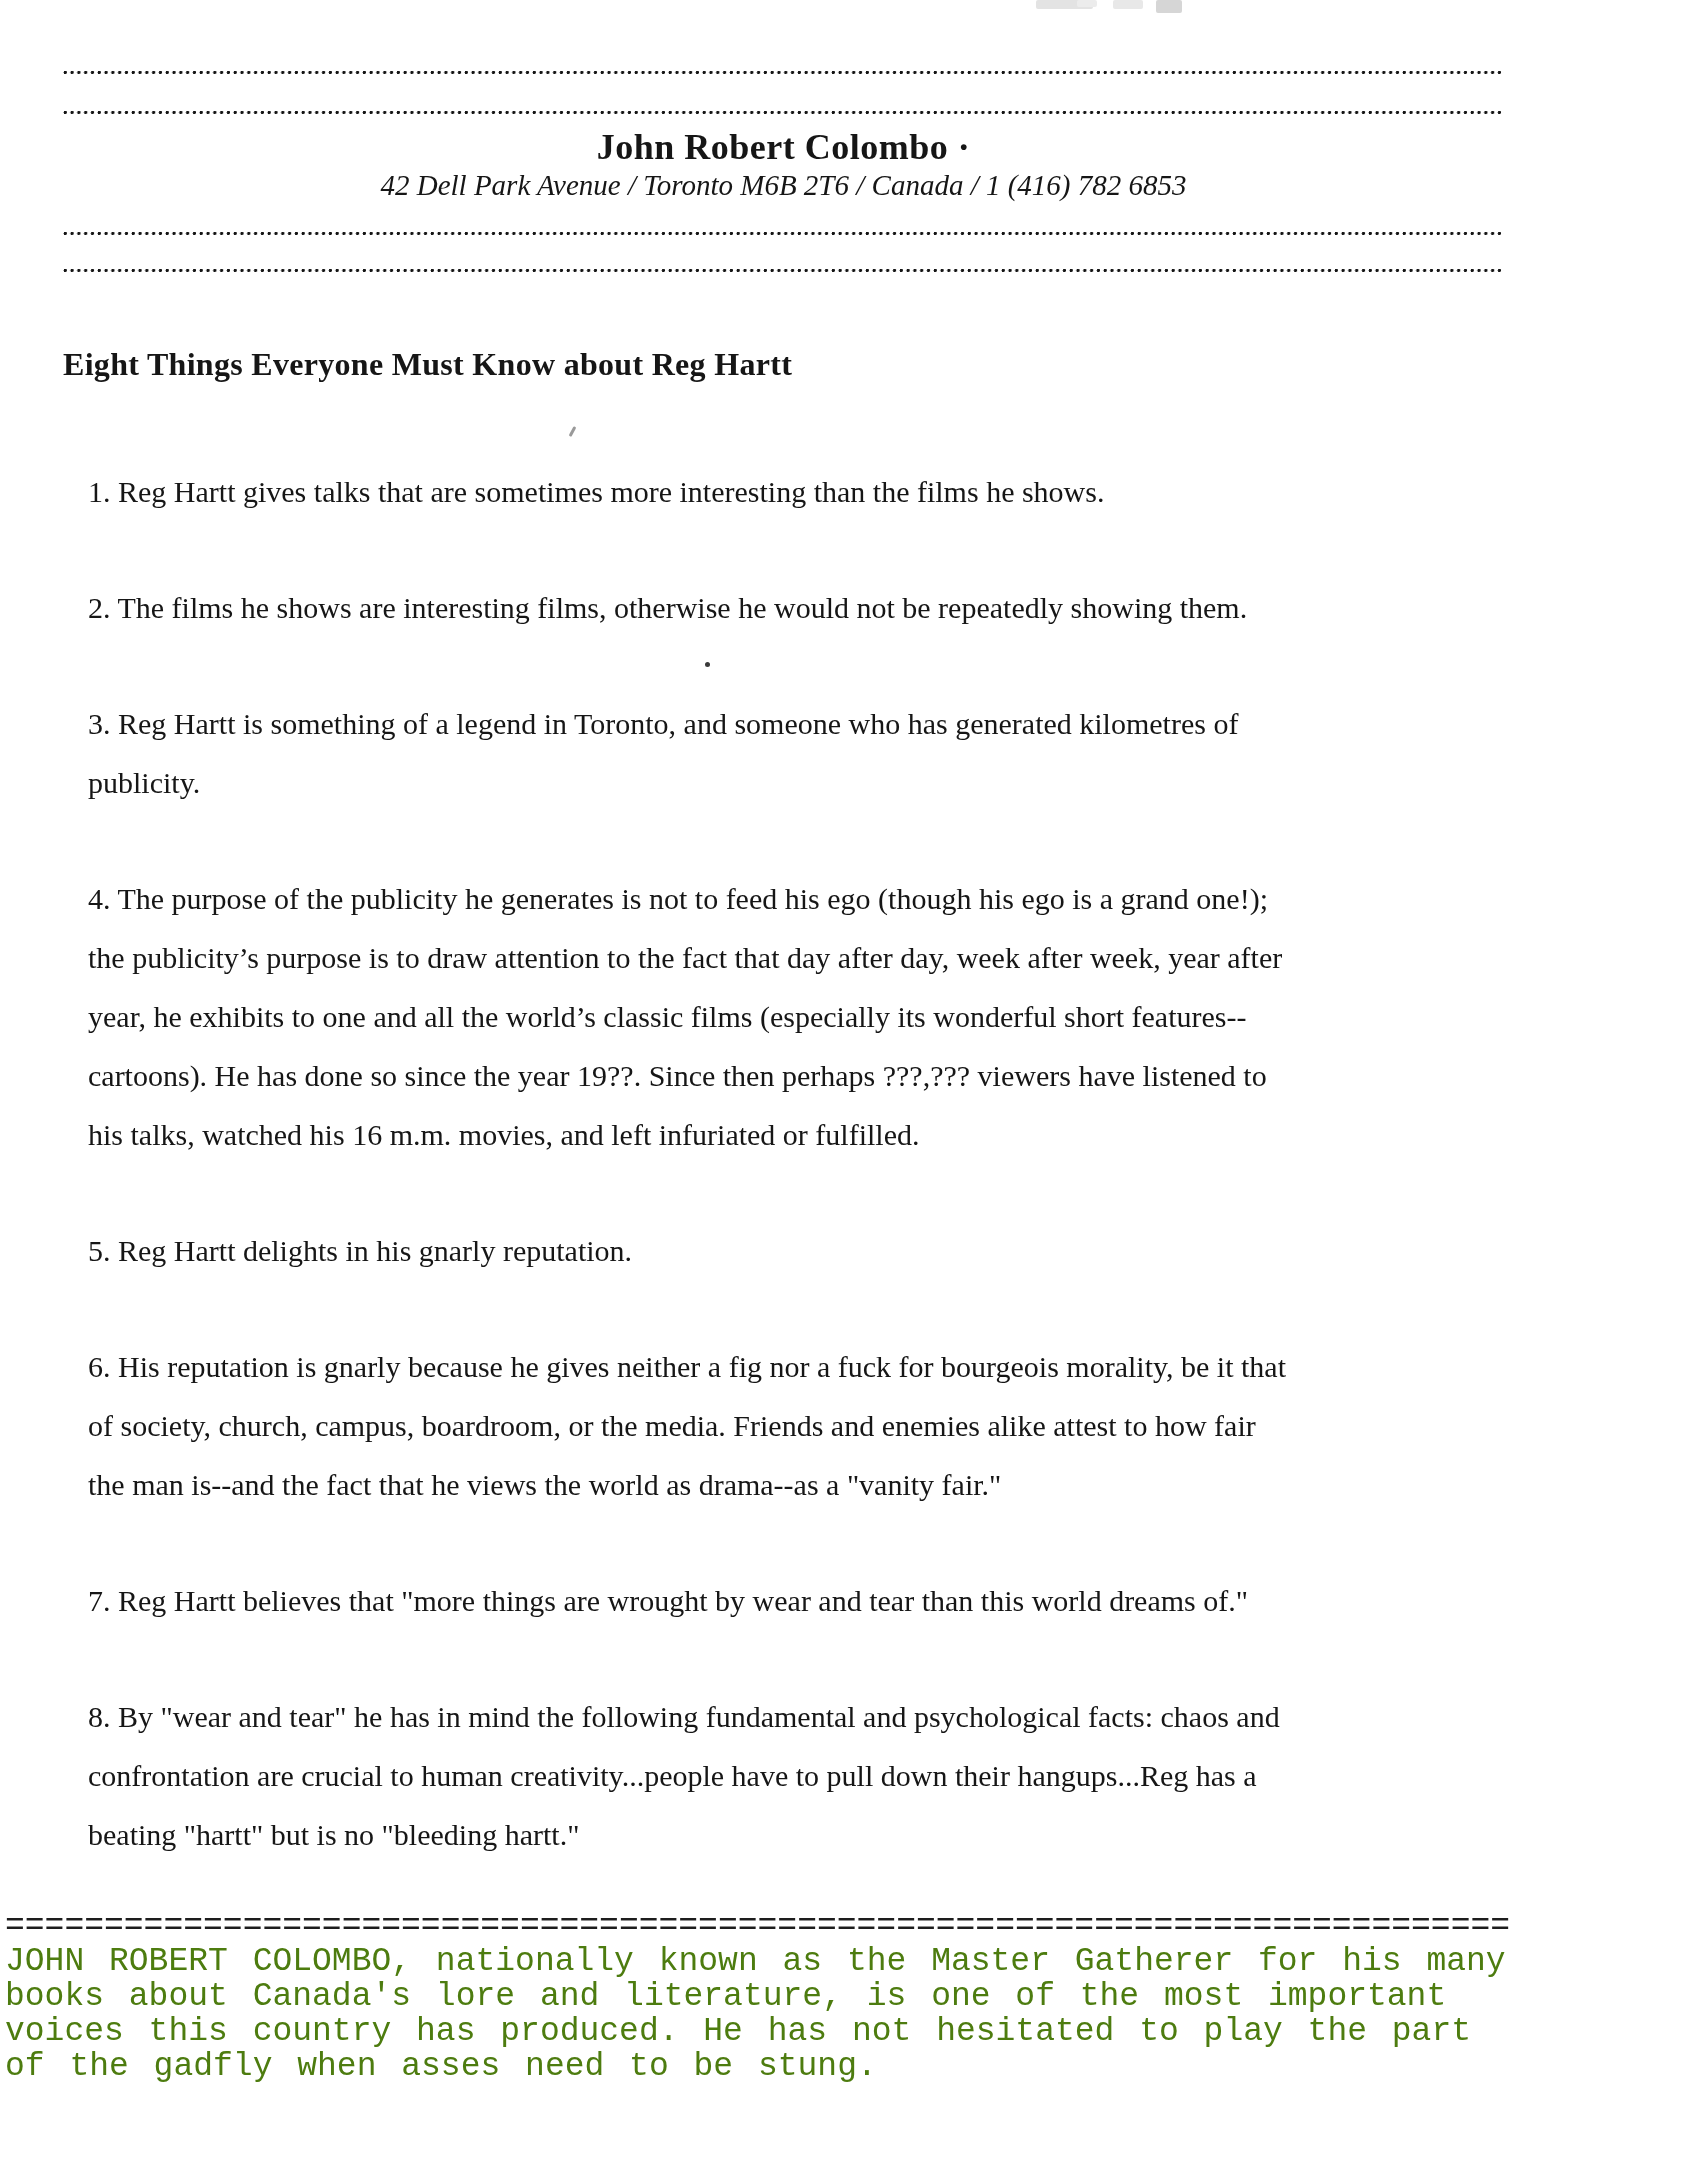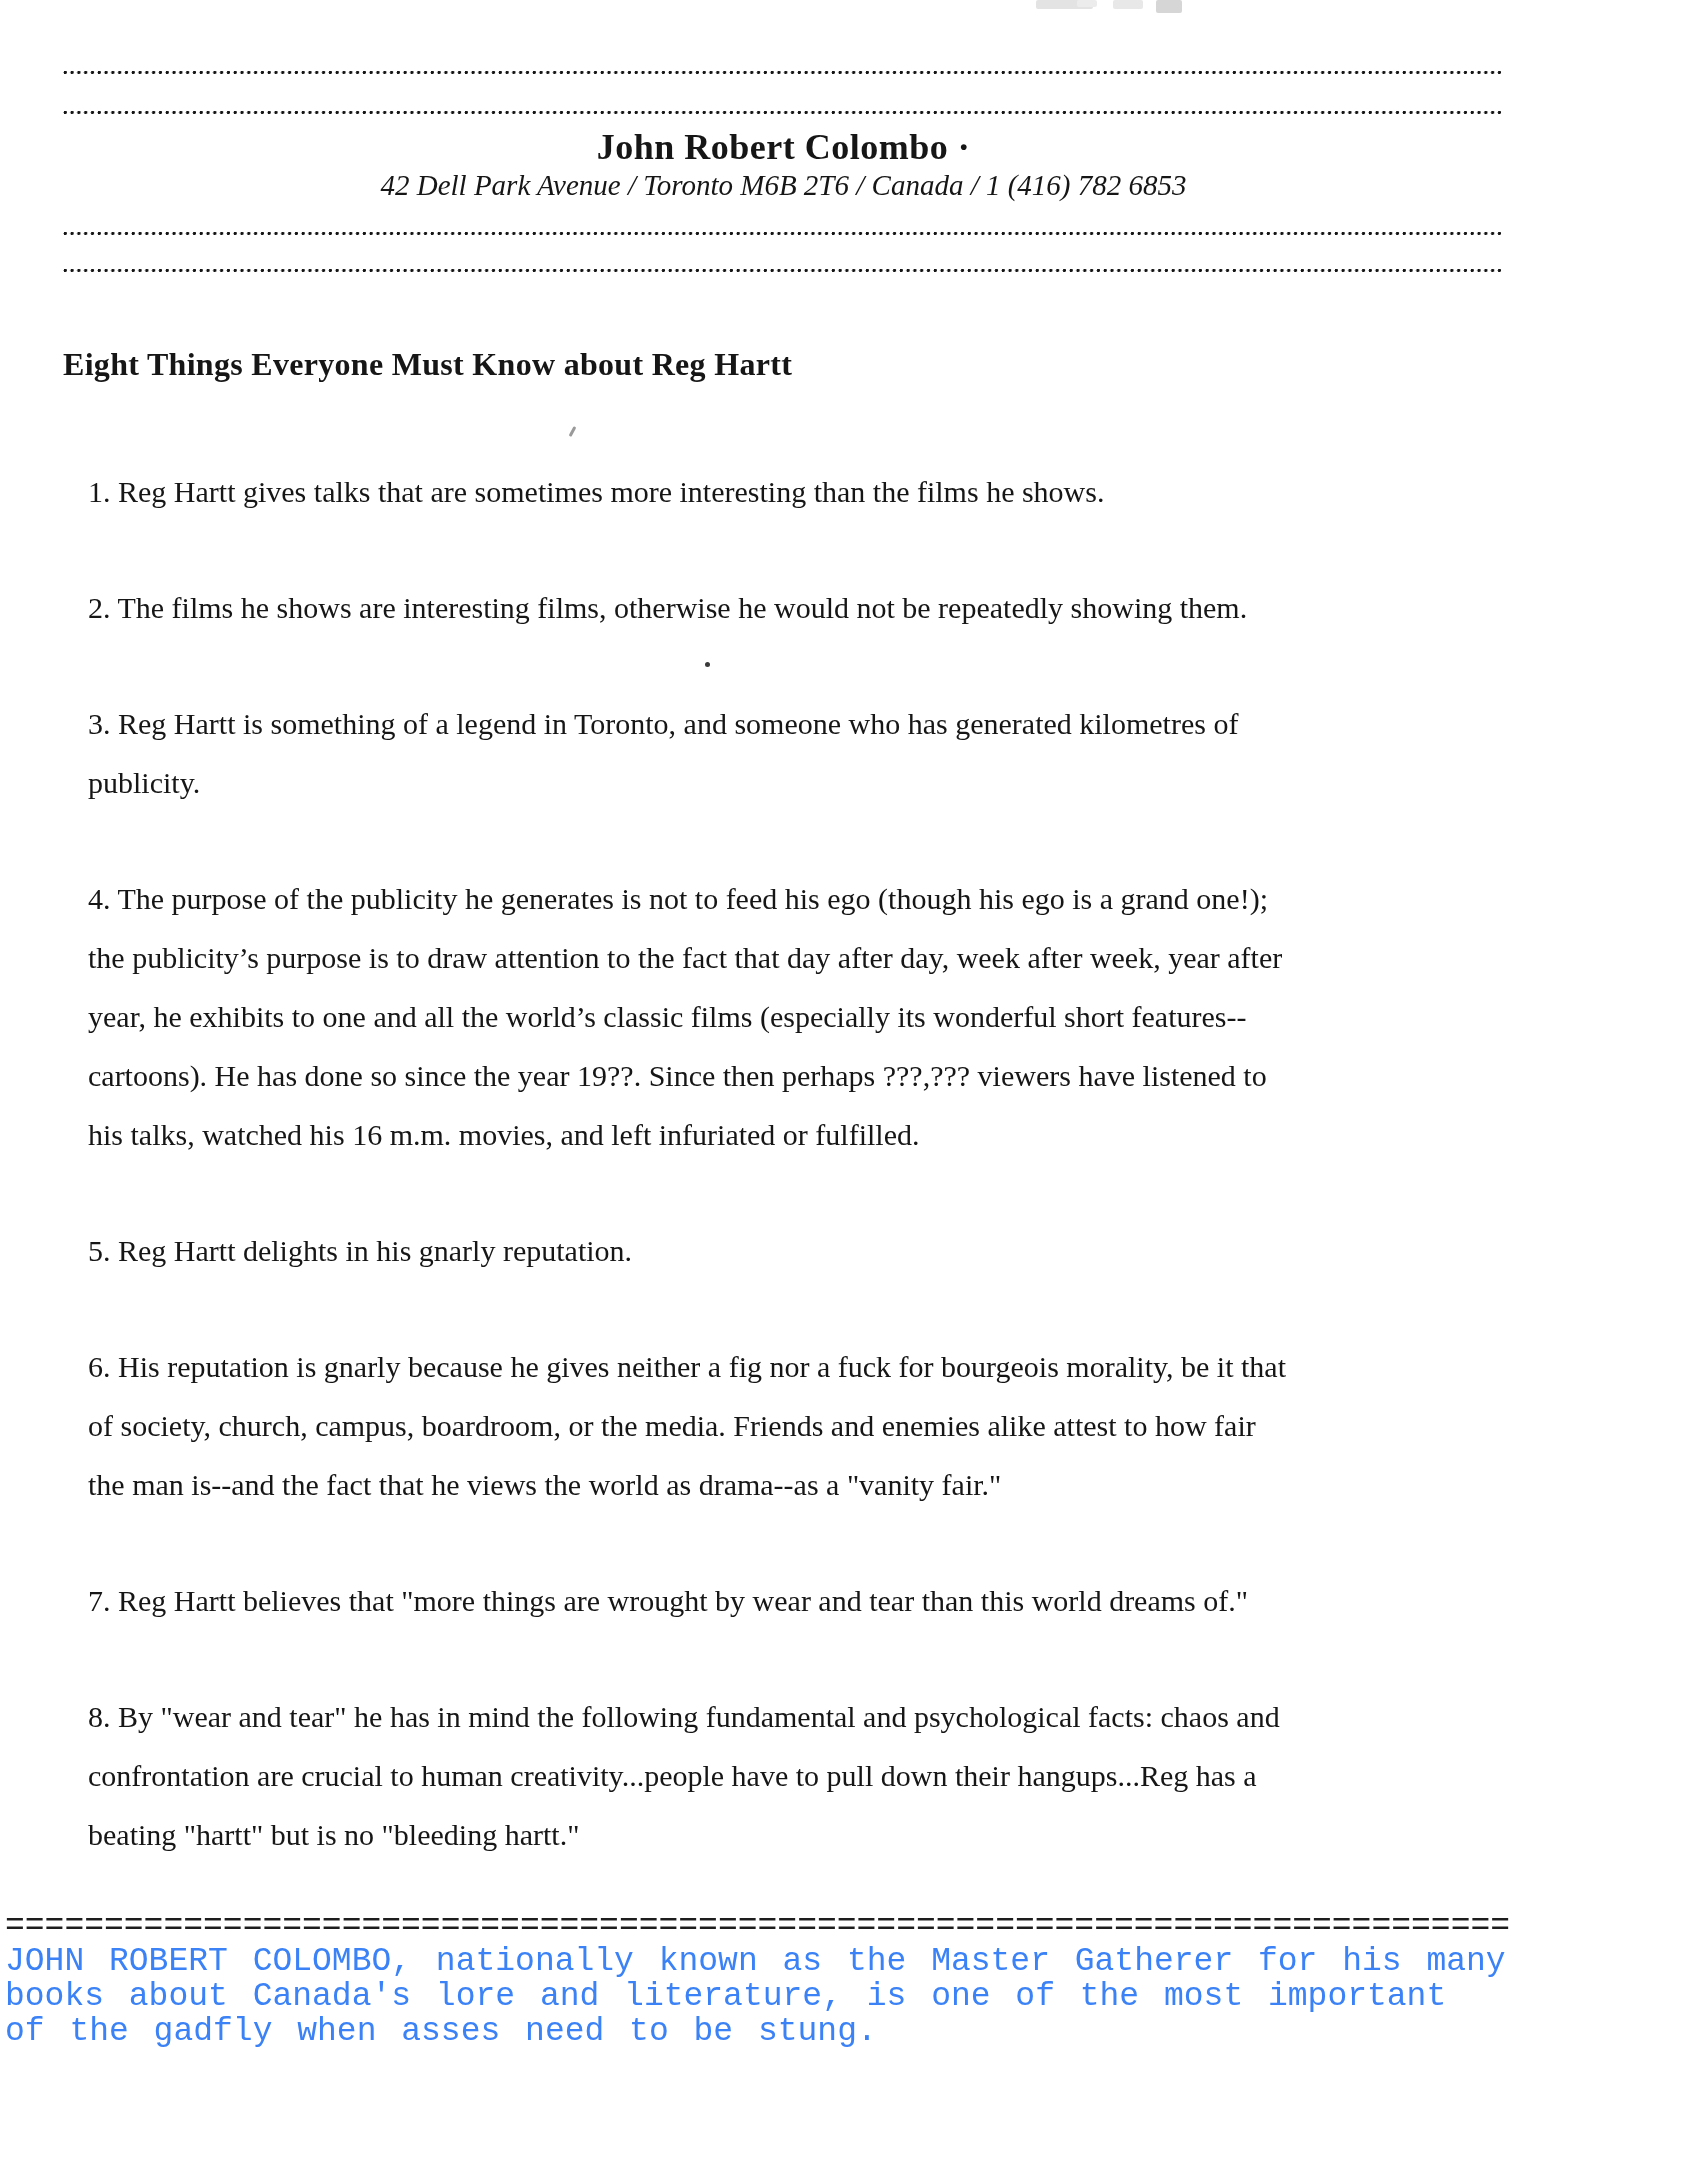--- a/index.html
+++ b/index.html
@@ -59,21 +59,21 @@
   .divider{
     position:absolute;left:5px;top:1909px;width:1505px;height:36px;
     font-family:"Liberation Mono","DejaVu Sans Mono",monospace;
     font-size:33px;line-height:36px;white-space:nowrap;overflow:hidden;
     color:#1d1d1d;
   }
   .footer-bio{
     position:absolute;left:5px;top:1944px;width:1544px;
     font-family:"Liberation Mono","DejaVu Sans Mono",monospace;
     font-size:33px;line-height:35px;word-spacing:5px;
-    color:#3b82f6;
+    color:#4d7c0f;
   }
   .footer-line{white-space:nowrap;}
 </style>
 </head>
 <body>
 
 <div class="page">
 
   <div class="smudge s1"></div>
   <div class="smudge s2"></div>
@@ -128,17 +128,18 @@
         <div class="tline">confrontation are crucial to human creativity...people have to pull down their hangups...Reg has a</div>
         <div class="tline">beating "hartt" but is no "bleeding hartt."</div>
       </div>
     </div>
 
   <div class="divider">============================================================================</div>
 
   <div class="footer-bio" id="footer-lines">
       <div class="footer-line">JOHN ROBERT COLOMBO, nationally known as the Master Gatherer for his many</div>
       <div class="footer-line">books about Canada's lore and literature, is one of the most important</div>
+      <div class="footer-line">voices this country has produced. He has not hesitated to play the part</div>
       <div class="footer-line">of the gadfly when asses need to be stung.</div>
     </div>
 
 </div>
 
 
 </body></html>

